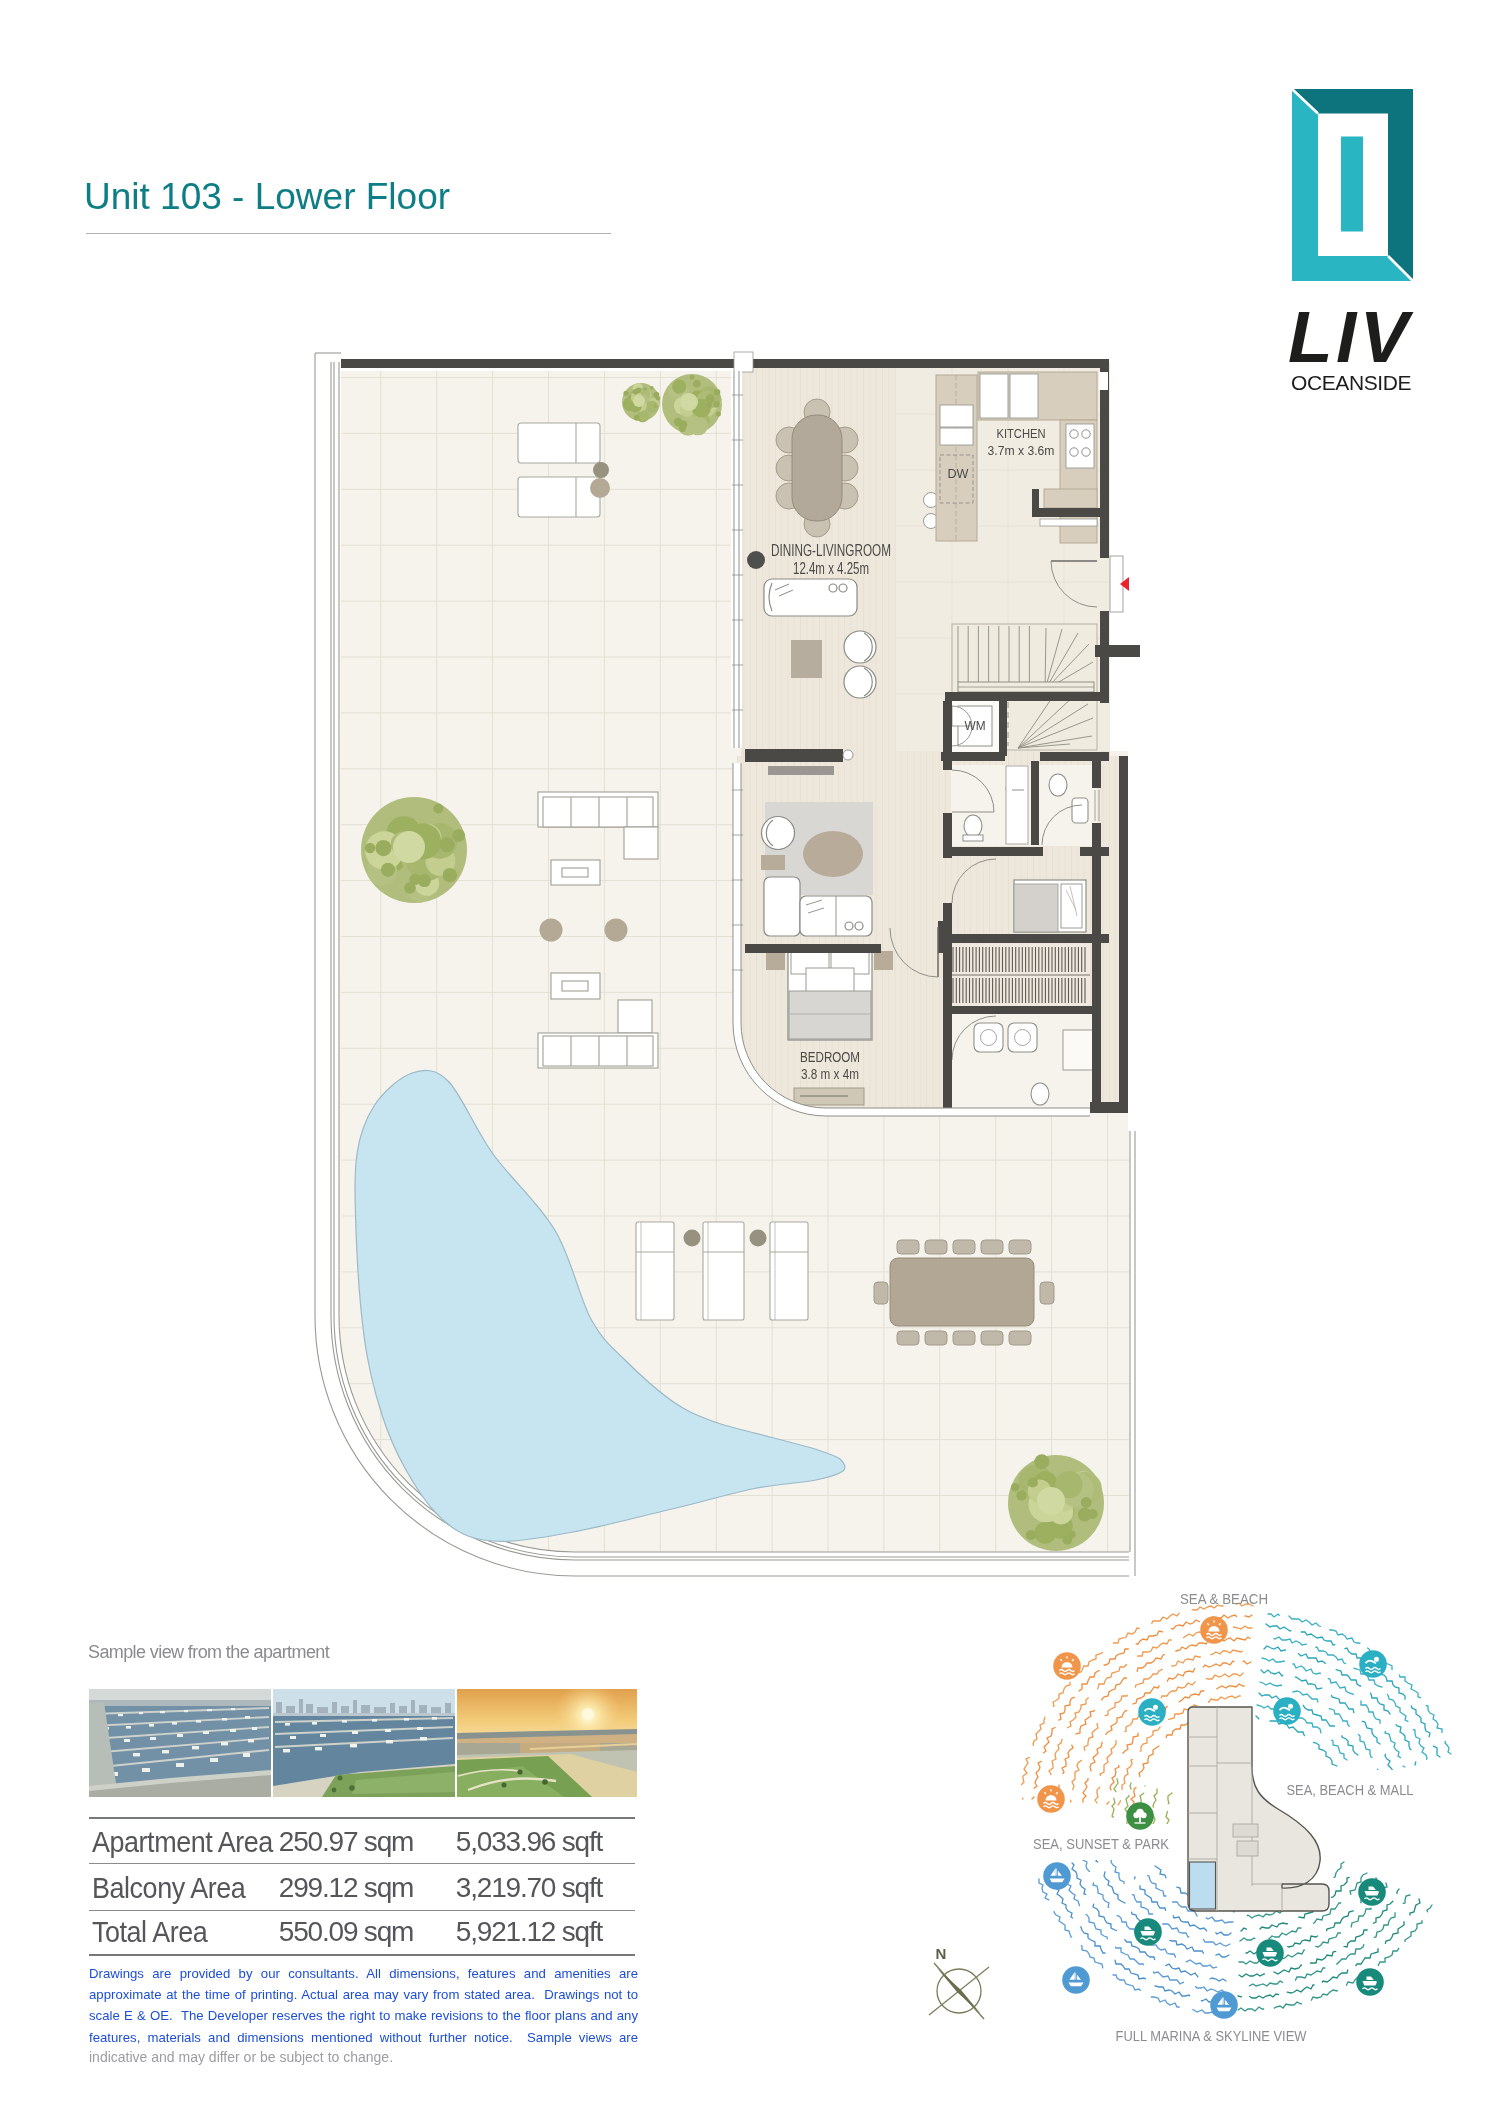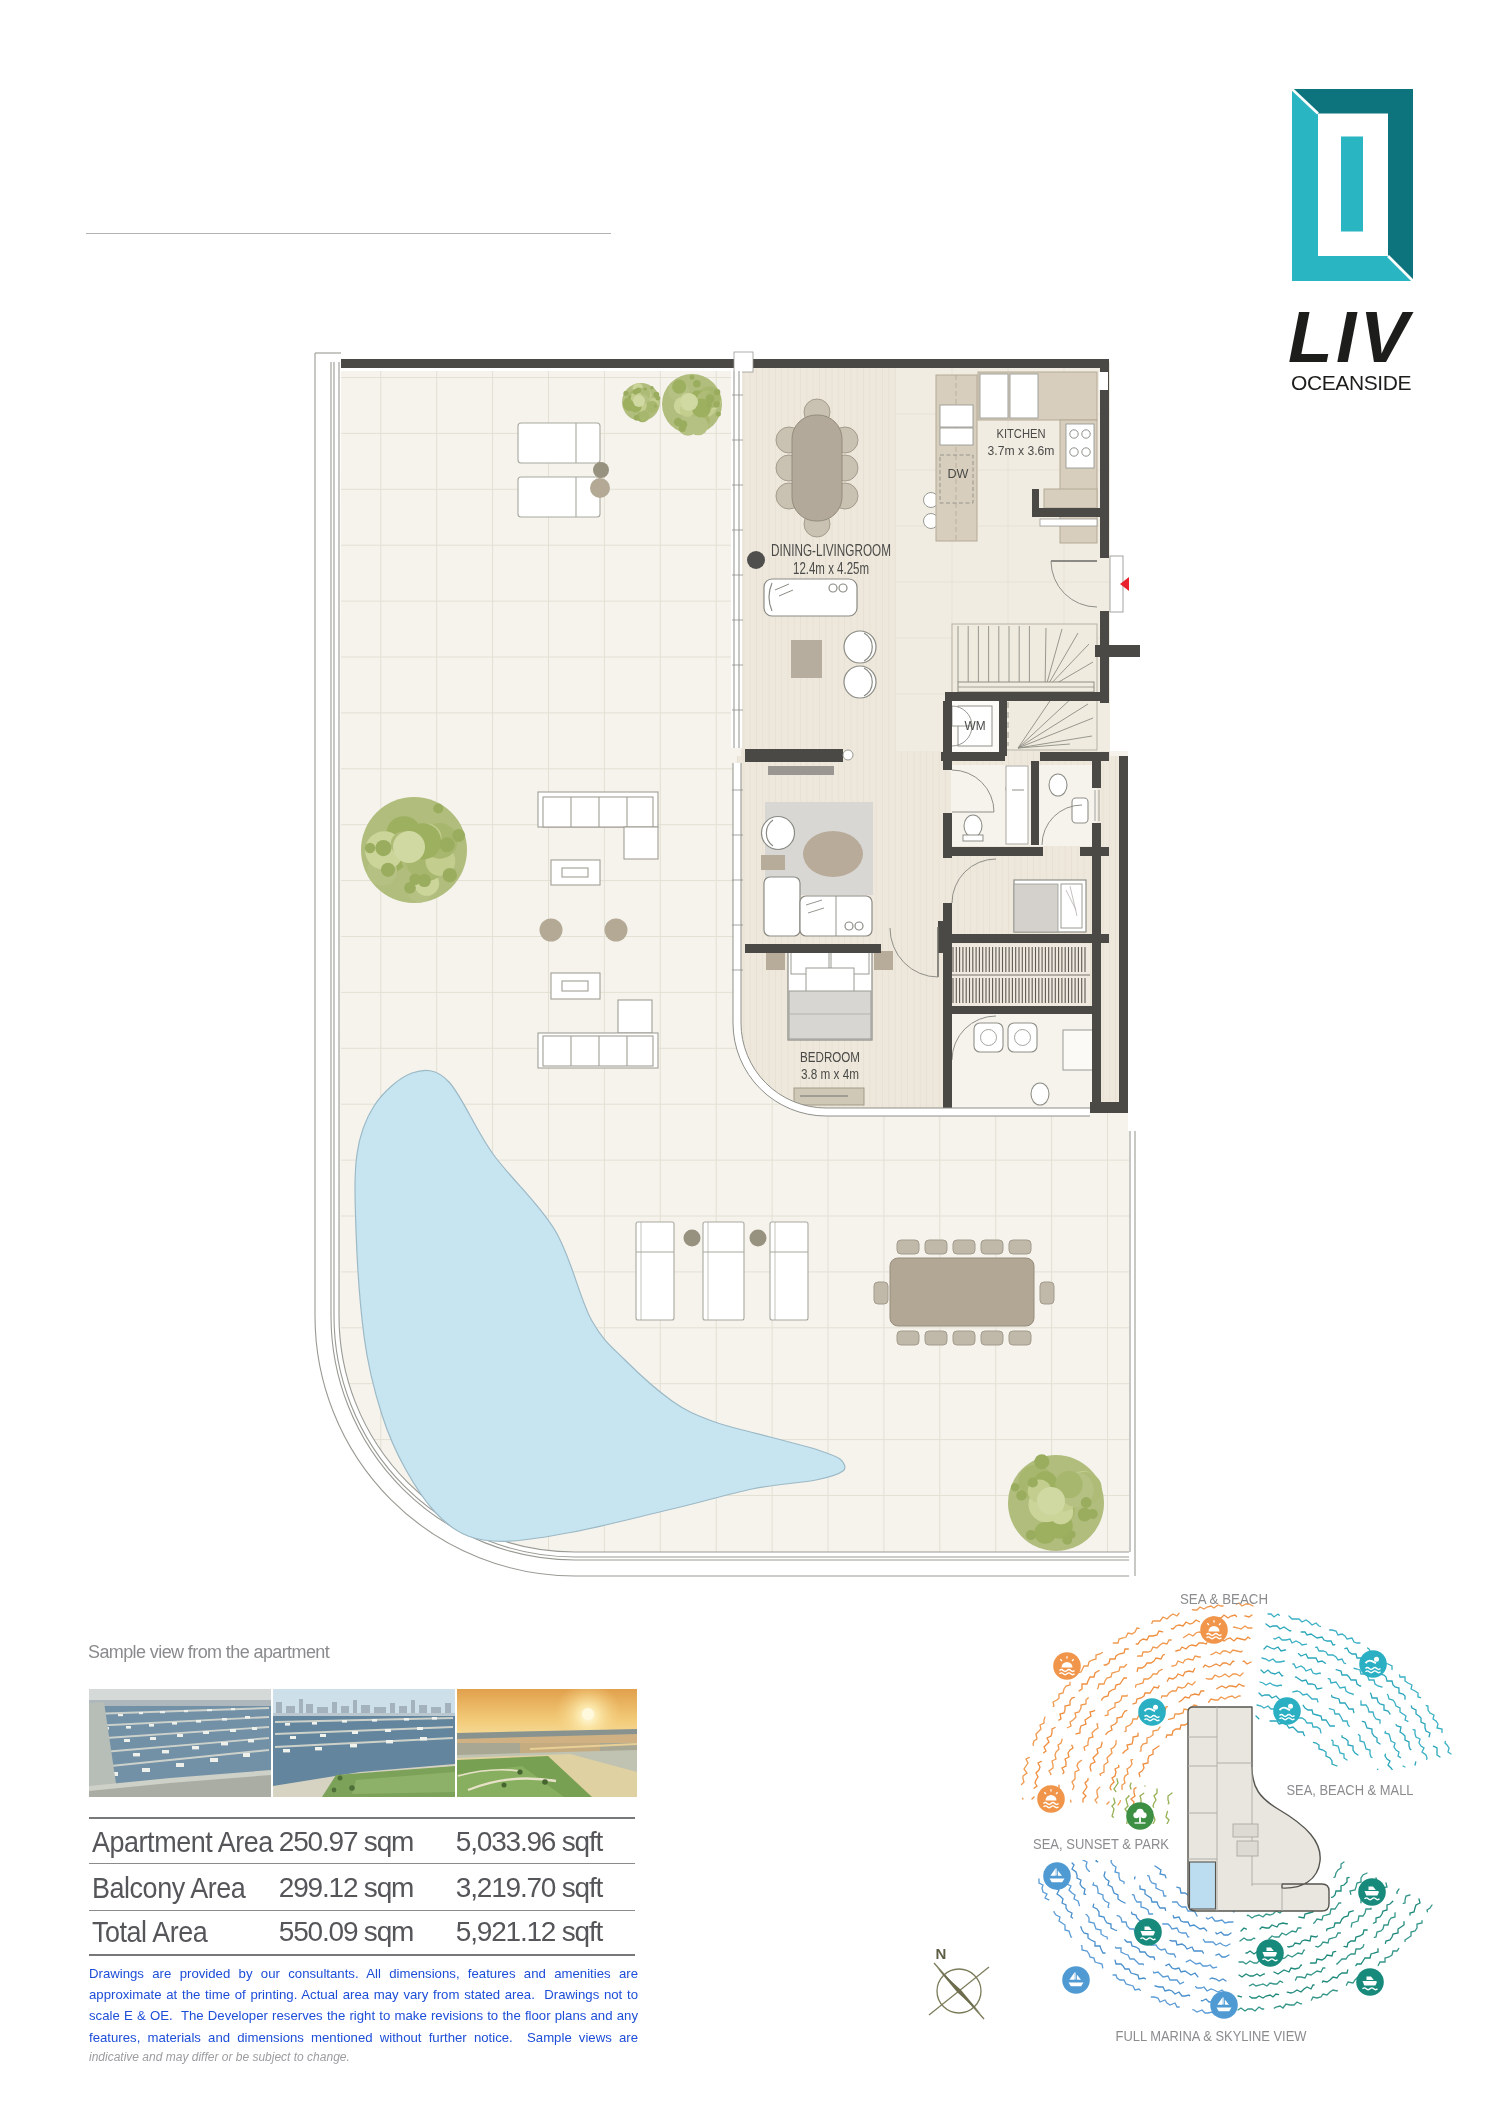--- a/index.html
+++ b/index.html
@@ -7,21 +7,21 @@
 .t1{left:84px;top:107px;font-size:57px;color:#6f7072;letter-spacing:-2.4px;}
 .t2{left:84px;top:178px;font-size:37px;color:#0e7e86;letter-spacing:0px;}
 .rule{left:86px;top:233px;width:525px;height:0;border-top:1.6px solid #b2b2b2;}
 .t3{left:84px;top:247px;font-size:61.5px;color:#a2874e;letter-spacing:-1.8px;}
 .liv{left:1288px;top:300px;font-size:73px;font-weight:bold;color:#1d1d1b;letter-spacing:3.4px;font-style:italic;}
 .ocean{left:1291px;top:372px;font-size:21px;color:#1d1d1b;letter-spacing:-0.4px;text-align:center;}
 .sample{left:88px;top:1643px;font-size:18px;color:#8a8b8d;letter-spacing:-0.6px;}
 .row{font-size:29px;color:#55565a;letter-spacing:-0.5px;transform:scaleX(0.93);transform-origin:0 0;}
 .num{font-size:28px;color:#55565a;text-align:center;letter-spacing:-1.2px;}
 .disc{left:89px;top:1963px;width:549px;font-size:13.2px;line-height:21.2px;color:#1d4ed8;text-align:justify;text-align-last:justify;letter-spacing:0px;}
-.disc2{left:89px;top:2047px;width:549px;font-size:12px;line-height:21.2px;color:#9c9da0;font-style:italic;}
+.disc2{left:89px;top:2047px;width:549px;font-size:14px;line-height:21.2px;color:#9c9da0;}
 </style></head>
 <body>
 <div class="page">
 
 <svg class="abs" style="left:0;top:0" width="1500" height="2121" viewBox="0 0 1500 2121">
 <defs>
 <pattern id="planks" width="6.3" height="60" patternUnits="userSpaceOnUse">
  <rect width="6.3" height="60" fill="#eee8dc"></rect>
  <path d="M0,0 V60" stroke="#e2dbcd" stroke-width="1"></path>
 </pattern>
@@ -840,20 +840,21 @@
 
 <g>
 <polygon points="1292,89 1318,113.5 1318,256 1388,256 1413,281 1292,281" fill="#29b5c2"></polygon>
 <polygon points="1292,89 1413,89 1413,281 1388,256 1388,113.5 1318,113.5" fill="#0d747e"></polygon>
 <path d="M1292,89 L1318,113.5" stroke="#fff" stroke-width="2.6"></path>
 <path d="M1388,256 L1413,281" stroke="#fff" stroke-width="2.6"></path>
 <rect x="1341" y="136.5" width="22" height="95" fill="#29b5c2"></rect>
 </g>
 </svg>
 
+<div class="abs t2">Unit 103 - Lower Floor</div>
 <div class="abs rule"></div>
 <div class="abs liv">LIV</div>
 <div class="abs ocean">OCEANSIDE</div>
 <div class="abs sample">Sample view from the apartment</div>
 
 <div class="abs" style="left:89px;top:1817px;width:546px;height:0;border-top:2px solid #77787a"></div>
 <div class="abs" style="left:89px;top:1863px;width:546px;height:0;border-top:1.6px solid #8a8b8d"></div>
 <div class="abs" style="left:89px;top:1910px;width:546px;height:0;border-top:1.6px solid #8a8b8d"></div>
 <div class="abs" style="left:89px;top:1954px;width:546px;height:0;border-top:2px solid #77787a"></div>
 <div class="abs row" style="left:92px;top:1828px">Apartment Area</div>

